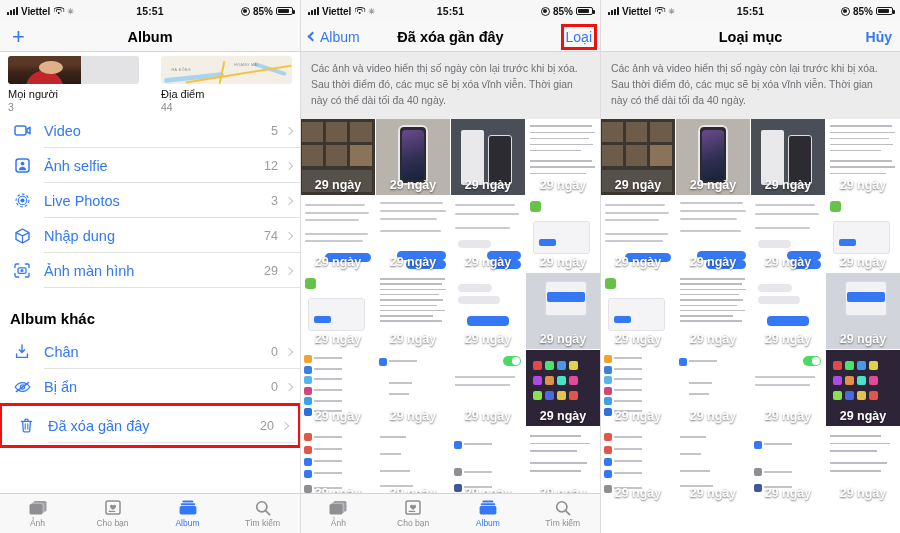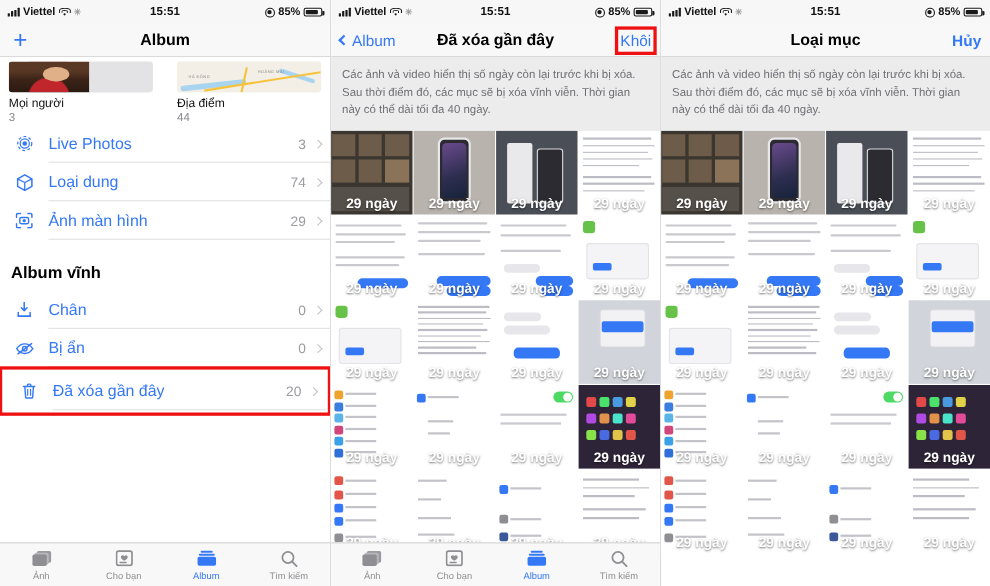--- a/index.html
+++ b/index.html
@@ -222,21 +222,44 @@
               <div class="road2"></div>
             <div class="map-lab" style="left:8%;top:42%">HÀ ĐÔNG</div>
             <div class="map-lab" style="left:56%;top:26%">HOÀNG MAI</div>
           </div>
           <div class="thumb-title">Địa điểm</div>
           <div class="thumb-sub">44</div>
         </div>
       </div>
 
 
-
+      <div class="row">
+        <span class="row-ic">
+          <svg width="17" height="13" viewBox="0 0 17 13">
+              <rect x="1" y="2" width="11" height="9" rx="2" fill="none" stroke="#3478f6" stroke-width="1.5"></rect>
+              <path d="M13 5.3 L16 3.2 V9.8 L13 7.7Z" fill="none" stroke="#3478f6" stroke-width="1.5" stroke-linejoin="round"></path>
+            </svg>
+        </span>
+        <span class="row-lab">Video</span>
+        <span class="row-count">5</span>
+        <span class="row-chev"></span>
+      </div>
+
+      <div class="row">
+        <span class="row-ic">
+          <svg width="15" height="15" viewBox="0 0 15 15">
+              <rect x="1" y="1" width="13" height="13" rx="2.5" fill="none" stroke="#3478f6" stroke-width="1.5"></rect>
+              <circle cx="7.5" cy="5.6" r="1.9" fill="#3478f6"></circle>
+              <path d="M3.8 12.2c0-2.2 1.7-3.4 3.7-3.4s3.7 1.2 3.7 3.4" fill="#3478f6"></path>
+            </svg>
+        </span>
+        <span class="row-lab">Ảnh selfie</span>
+        <span class="row-count">12</span>
+        <span class="row-chev"></span>
+      </div>
 
       <div class="row">
         <span class="row-ic">
           <svg width="15" height="15" viewBox="0 0 15 15">
               <circle cx="7.5" cy="7.5" r="2.1" fill="#3478f6"></circle>
               <circle cx="7.5" cy="7.5" r="4.2" fill="none" stroke="#3478f6" stroke-width="1.1"></circle>
               <circle cx="7.5" cy="7.5" r="6.4" fill="none" stroke="#3478f6" stroke-width="1.1" stroke-dasharray="2.6 2.2"></circle>
             </svg>
         </span>
         <span class="row-lab">Live Photos</span>
@@ -244,39 +267,39 @@
         <span class="row-chev"></span>
       </div>
 
       <div class="row">
         <span class="row-ic">
           <svg width="15" height="16" viewBox="0 0 15 16">
               <path d="M7.5 1 L14 4.6 V11.4 L7.5 15 L1 11.4 V4.6 Z" fill="none" stroke="#3478f6" stroke-width="1.4" stroke-linejoin="round"></path>
               <path d="M7.5 7.9 V15 M7.5 7.9 L14 4.6 M7.5 7.9 L1 4.6" fill="none" stroke="#3478f6" stroke-width="1.2"></path>
             </svg>
         </span>
-        <span class="row-lab">Loại dung</span>
+        <span class="row-lab">Nhập dung</span>
         <span class="row-count">74</span>
         <span class="row-chev"></span>
       </div>
 
       <div class="row">
         <span class="row-ic">
           <svg width="16" height="15" viewBox="0 0 16 15">
             <path d="M1 4.6V2.2A1.2 1.2 0 0 1 2.2 1H4.6M11.4 1h2.4A1.2 1.2 0 0 1 15 2.2v2.4M15 10.4v2.4a1.2 1.2 0 0 1-1.2 1.2h-2.4M4.6 14H2.2A1.2 1.2 0 0 1 1 12.8v-2.4" fill="none" stroke="#3478f6" stroke-width="1.4" stroke-linecap="round"></path>
             <rect x="4" y="4.8" width="8" height="5.6" rx="1.3" fill="none" stroke="#3478f6" stroke-width="1.3"></rect>
               <circle cx="8" cy="7.6" r="1.5" fill="#3478f6"></circle>
           </svg>
         </span>
         <span class="row-lab">Ảnh màn hình</span>
         <span class="row-count">29</span>
         <span class="row-chev"></span>
       </div>
 
-      <div class="section-head">Album vĩnh</div>
+      <div class="section-head">Album khác</div>
 
       <div class="row">
         <span class="row-ic">
           <svg width="14" height="15" viewBox="0 0 14 15">
               <path d="M7 1v7.4M7 8.4 4.4 5.8M7 8.4 9.6 5.8" fill="none" stroke="#3478f6" stroke-width="1.4" stroke-linecap="round"></path>
               <path d="M1.6 10v3.4h10.8V10" fill="none" stroke="#3478f6" stroke-width="1.4" stroke-linecap="round"></path>
             </svg>
         </span>
         <span class="row-lab">Chân</span>
         <span class="row-count">0</span>
@@ -382,21 +405,21 @@
           </span>
       </div>
     </div>
 
     <div class="navbar">
       <div class="nav-left">
         <span class="chev-back"></span>
         <span>Album</span>
       </div>
       <div class="nav-title">Đã xóa gần đây</div>
-      <div class="nav-right hl-box">Khôi</div>
+      <div class="nav-right hl-box">Loại</div>
     </div>
 
     <div class="desc">Các ảnh và video hiển thị số ngày còn lại trước khi bị xóa. Sau thời điểm đó, các mục sẽ bị xóa vĩnh viễn. Thời gian này có thể dài tối đa 40 ngày.</div>
 
     <div class="grid">
       <div class="cell ph-collage">
           <div class="st" style="left:2%;top:4%;width:28%;height:26%"></div>
           <div class="st" style="left:34%;top:4%;width:28%;height:26%"></div>
           <div class="st" style="left:66%;top:4%;width:30%;height:26%"></div>
           <div class="st" style="left:2%;top:34%;width:28%;height:28%"></div>

